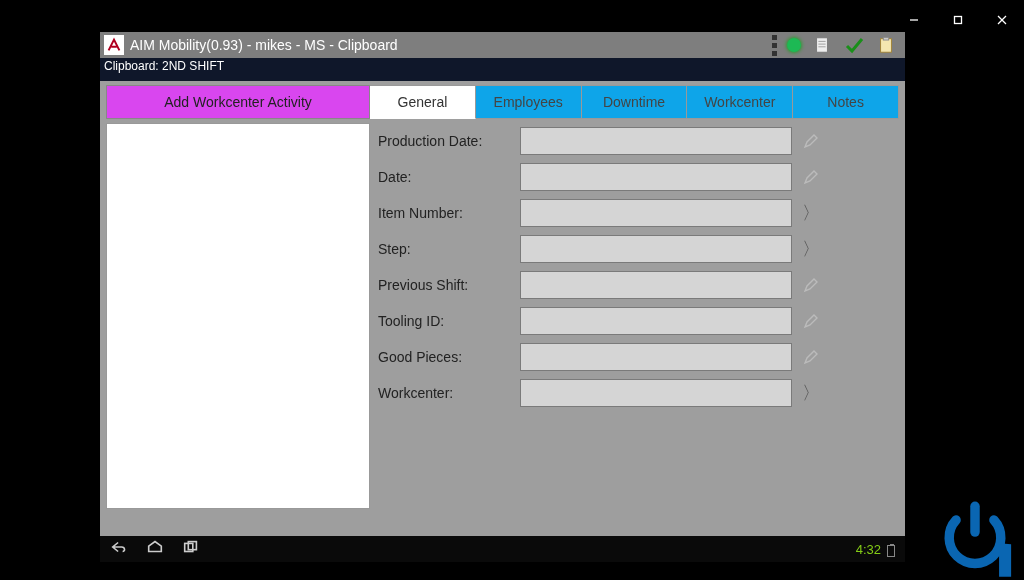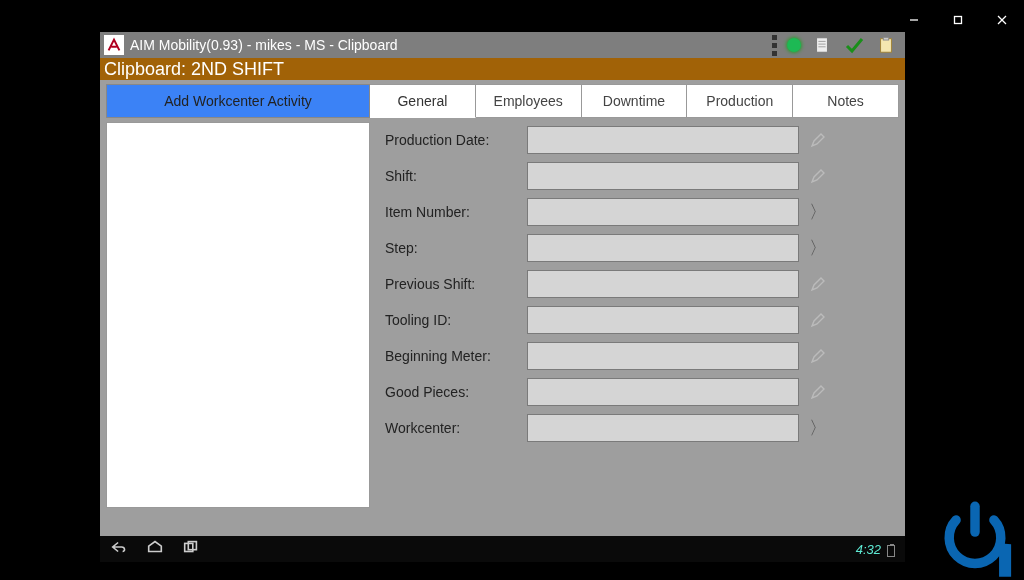--- a/index.html
+++ b/index.html
@@ -15,46 +15,46 @@
   .app-topbar { display: flex; align-items: center; height: 26px; background: #7e7e7e; color: #fff; font-size: 14px; font-weight: 500; padding: 0 4px; }
   .app-topbar .app-icon { width: 20px; height: 20px; background: #fff; margin-right: 6px; position: relative; display:flex; align-items:center; justify-content:center; }
   .app-topbar .app-icon svg { width:18px; height:18px; }
   .app-title { flex: 1; white-space: nowrap; overflow: hidden; }
   .topbar-right { display: flex; align-items: center; gap: 10px; padding-right: 4px; }
   .top-dots { display:flex; flex-direction:column; gap:3px; }
   .top-dots span{ width:5px; height:5px; background:#333; display:block; }
   .top-status-led { width:14px; height:14px; border-radius:50%; background:#1db954; box-shadow:0 0 4px #0a0; }
   .top-ico { width:22px; height:22px; display:flex; align-items:center; justify-content:center; }
 
-  .clipboard-bar { background: #a16207; color: #fff; font-size: 18px; padding: 1px 6px 0 4px; }
+  .clipboard-bar { background: #0f172a; color: #fff; font-size: 12px; padding: 1px 6px 8px 4px; }
 
   
   .content { position: relative; display: flex; flex-direction: column; padding: 4px 6px; }
   .toprow { display: flex; gap: 0; }
-  .btn-add { width: 264px; height: 34px; background: #3b82f6; border: 1px solid #888; color: #222; font-size: 14px; display:flex; align-items:center; justify-content:center; cursor:pointer; }
-  .tab { flex: 1; height: 34px; background: #ffffff; border: 1px solid #999; border-left: none; display:flex; align-items:center; justify-content:center; color:#444; font-size:14px; cursor:pointer; }
+  .btn-add { width: 264px; height: 34px; background: #d946ef; border: 1px solid #888; color: #222; font-size: 14px; display:flex; align-items:center; justify-content:center; cursor:pointer; }
+  .tab { flex: 1; height: 34px; background: #0ea5e9; border: 1px solid #999; border-left: none; display:flex; align-items:center; justify-content:center; color:#444; font-size:14px; cursor:pointer; }
   .tab.active { background: #fff; color:#333; border-bottom-color:#fff; }
-  .tabs { display:flex; flex:1; }
+  .tabs { display:flex; flex:1;justify-content:flex-end; }
 
   .body { display:flex; gap: 8px; margin-top: 4px; }
   .leftlist { width: 264px; height: 386px; background: #fff; border: 1px solid #999; }
-  .form { flex:1; display:flex; flex-direction:column;margin-left:7px; }
+  .form { flex:1; display:flex; flex-direction:column; }
   .row { display:flex; align-items:center; height: 36px; }
   .row label { width: 142px; font-size: 14px; color: #222; }
   .row .field { width: 272px; height: 28px; background: #d5d5d5; border: 1px solid #7a7a7a; }
   .row .picker { width: 22px; height: 28px; margin-left: 8px; display:flex; align-items:center; justify-content:center; color:#666; font-size:18px; cursor:pointer; }
   .row .edit-icon { color:#b8b8b8; }
   .row .chev { font-size:18px; color:#555; }
 
   
   .android-nav { position:absolute; bottom:0; left:0; right:0; height:26px; background:#0a0a0a; display:flex; align-items:center; padding:0 10px; }
   .nav-left { display:flex; gap:18px; }
   .nav-left .nbtn { color:#bbb; }
   .nav-left svg { width:18px; height:14px; stroke:#ccc; fill:none; stroke-width:1.8; }
-  .nav-right { margin-left:auto; display:flex; align-items:flex-end; gap:6px; color:#5eead4; font-size:13px;font-style:italic; }
+  .nav-right { margin-left:auto; display:flex; align-items:flex-end; gap:6px; color:#84cc16; font-size:13px; }
   .batt { width:8px; height:12px; border:1px solid #888; position:relative; }
   .batt:before { content:""; position:absolute; top:-2px; left:2px; width:4px; height:2px; background:#888; }
 
   
   .brand-logo { position:absolute; right:6px; bottom:6px; width:86px; height:86px; }
   .brand-logo svg { width:100%; height:100%; }
 </style>
 </head>
 <body>
 
@@ -117,39 +117,39 @@
 
     <div class="clipboard-bar">Clipboard: 2ND SHIFT</div>
 
     <div class="content">
       <div class="toprow">
         <div class="btn-add">Add Workcenter Activity</div>
         <div class="tabs" id="tabs-container">
             <div class="tab active">General</div>
             <div class="tab">Employees</div>
             <div class="tab">Downtime</div>
-            <div class="tab">Production</div>
+            <div class="tab">Workcenter</div>
             <div class="tab">Notes</div>
           </div>
       </div>
 
       <div class="body">
         <div class="leftlist"></div>
         <div class="form" id="form-container">
             <div class="row">
               <label>Production Date:</label>
               <div class="field"></div>
               <div class="picker edit-icon">
                 <svg width="16" height="16" viewBox="0 0 16 16">
                   <path d="M2 14 L4 9 L11 2 L14 5 L7 12 Z" fill="none" stroke="#bbb" stroke-width="1.4"></path>
                 </svg>
               </div>
             </div>
             <div class="row">
-              <label>Shift:</label>
+              <label>Date:</label>
               <div class="field"></div>
               <div class="picker edit-icon">
                 <svg width="16" height="16" viewBox="0 0 16 16">
                   <path d="M2 14 L4 9 L11 2 L14 5 L7 12 Z" fill="none" stroke="#bbb" stroke-width="1.4"></path>
                 </svg>
               </div>
             </div>
             <div class="row">
               <label>Item Number:</label>
               <div class="field"></div>
@@ -164,29 +164,20 @@
               <label>Previous Shift:</label>
               <div class="field"></div>
               <div class="picker edit-icon">
                 <svg width="16" height="16" viewBox="0 0 16 16">
                   <path d="M2 14 L4 9 L11 2 L14 5 L7 12 Z" fill="none" stroke="#bbb" stroke-width="1.4"></path>
                 </svg>
               </div>
             </div>
             <div class="row">
               <label>Tooling ID:</label>
-              <div class="field"></div>
-              <div class="picker edit-icon">
-                <svg width="16" height="16" viewBox="0 0 16 16">
-                  <path d="M2 14 L4 9 L11 2 L14 5 L7 12 Z" fill="none" stroke="#bbb" stroke-width="1.4"></path>
-                </svg>
-              </div>
-            </div>
-            <div class="row">
-              <label>Beginning Meter:</label>
               <div class="field"></div>
               <div class="picker edit-icon">
                 <svg width="16" height="16" viewBox="0 0 16 16">
                   <path d="M2 14 L4 9 L11 2 L14 5 L7 12 Z" fill="none" stroke="#bbb" stroke-width="1.4"></path>
                 </svg>
               </div>
             </div>
             <div class="row">
               <label>Good Pieces:</label>
               <div class="field"></div>

